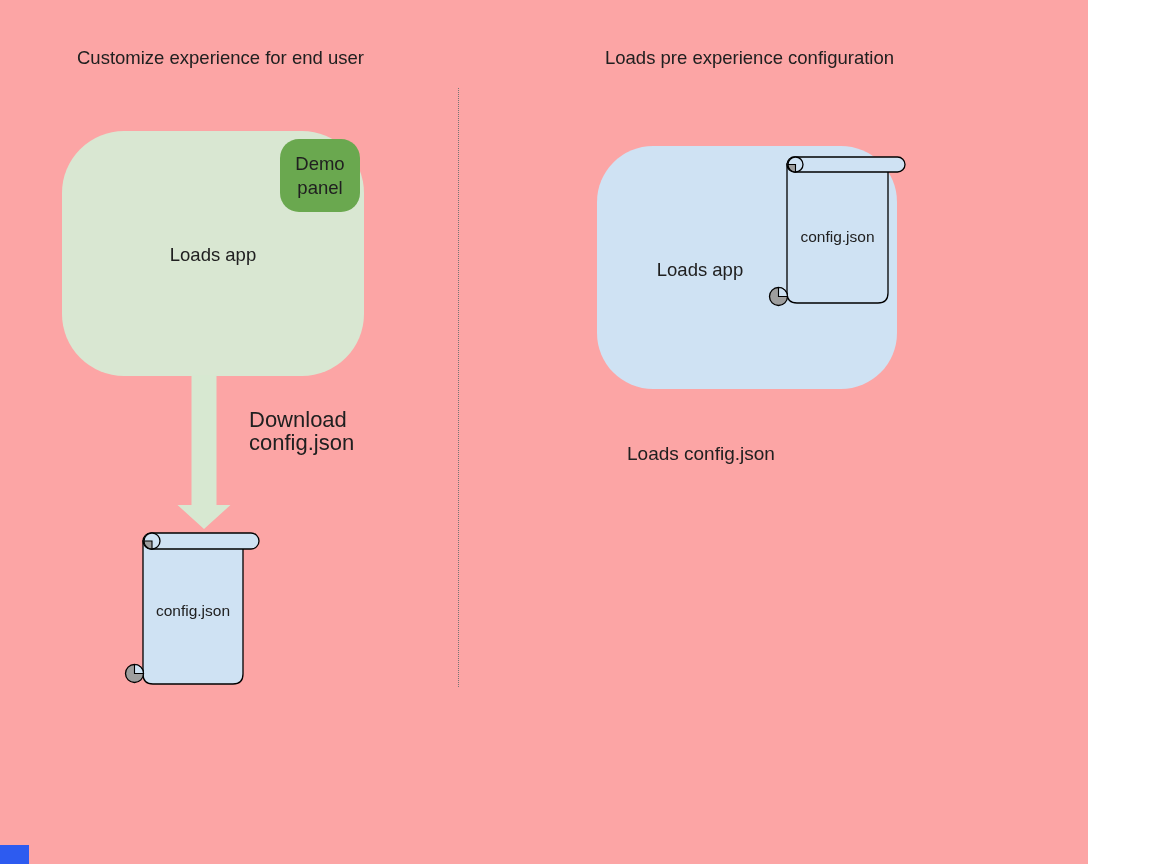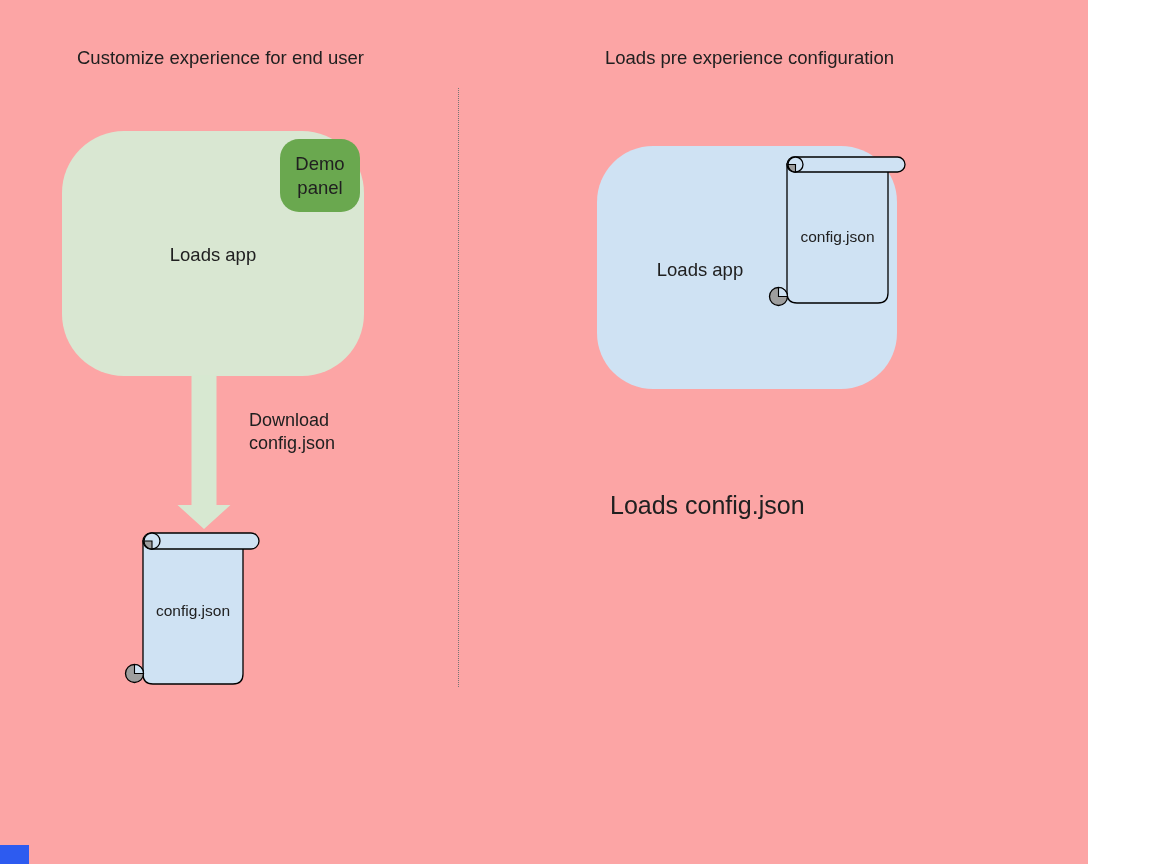--- a/index.html
+++ b/index.html
@@ -45,27 +45,26 @@
     line-height: 24px;
   }
   .app-label {
     font-size: 18.5px;
     text-align: center;
   }
   .admin-app-label { left: 62px; top: 244px; width: 302px; }
   .demo-app-label { left: 640px; top: 259px; width: 120px; }
   .arrow-label {
     left: 249px; top: 409px;
-    font-size: 18px;
+    font-size: 22px;
     line-height: 22.5px;
   }
   .caption {
-    left: 610px; top: 443px;
-    font-size: 25px;
-    margin-top: 48px;
+    left: 627px; top: 443px;
+    font-size: 19px;
   }
   .file-label {
     font-size: 15.5px;
     text-align: center;
   }
   .file-label-left  { left: 143px; top: 602px; width: 100px; }
   .file-label-right { left: 787px; top: 228px; width: 101px; }
   .divider {
     left: 458px; top: 88px;
     width: 0; height: 599px;

